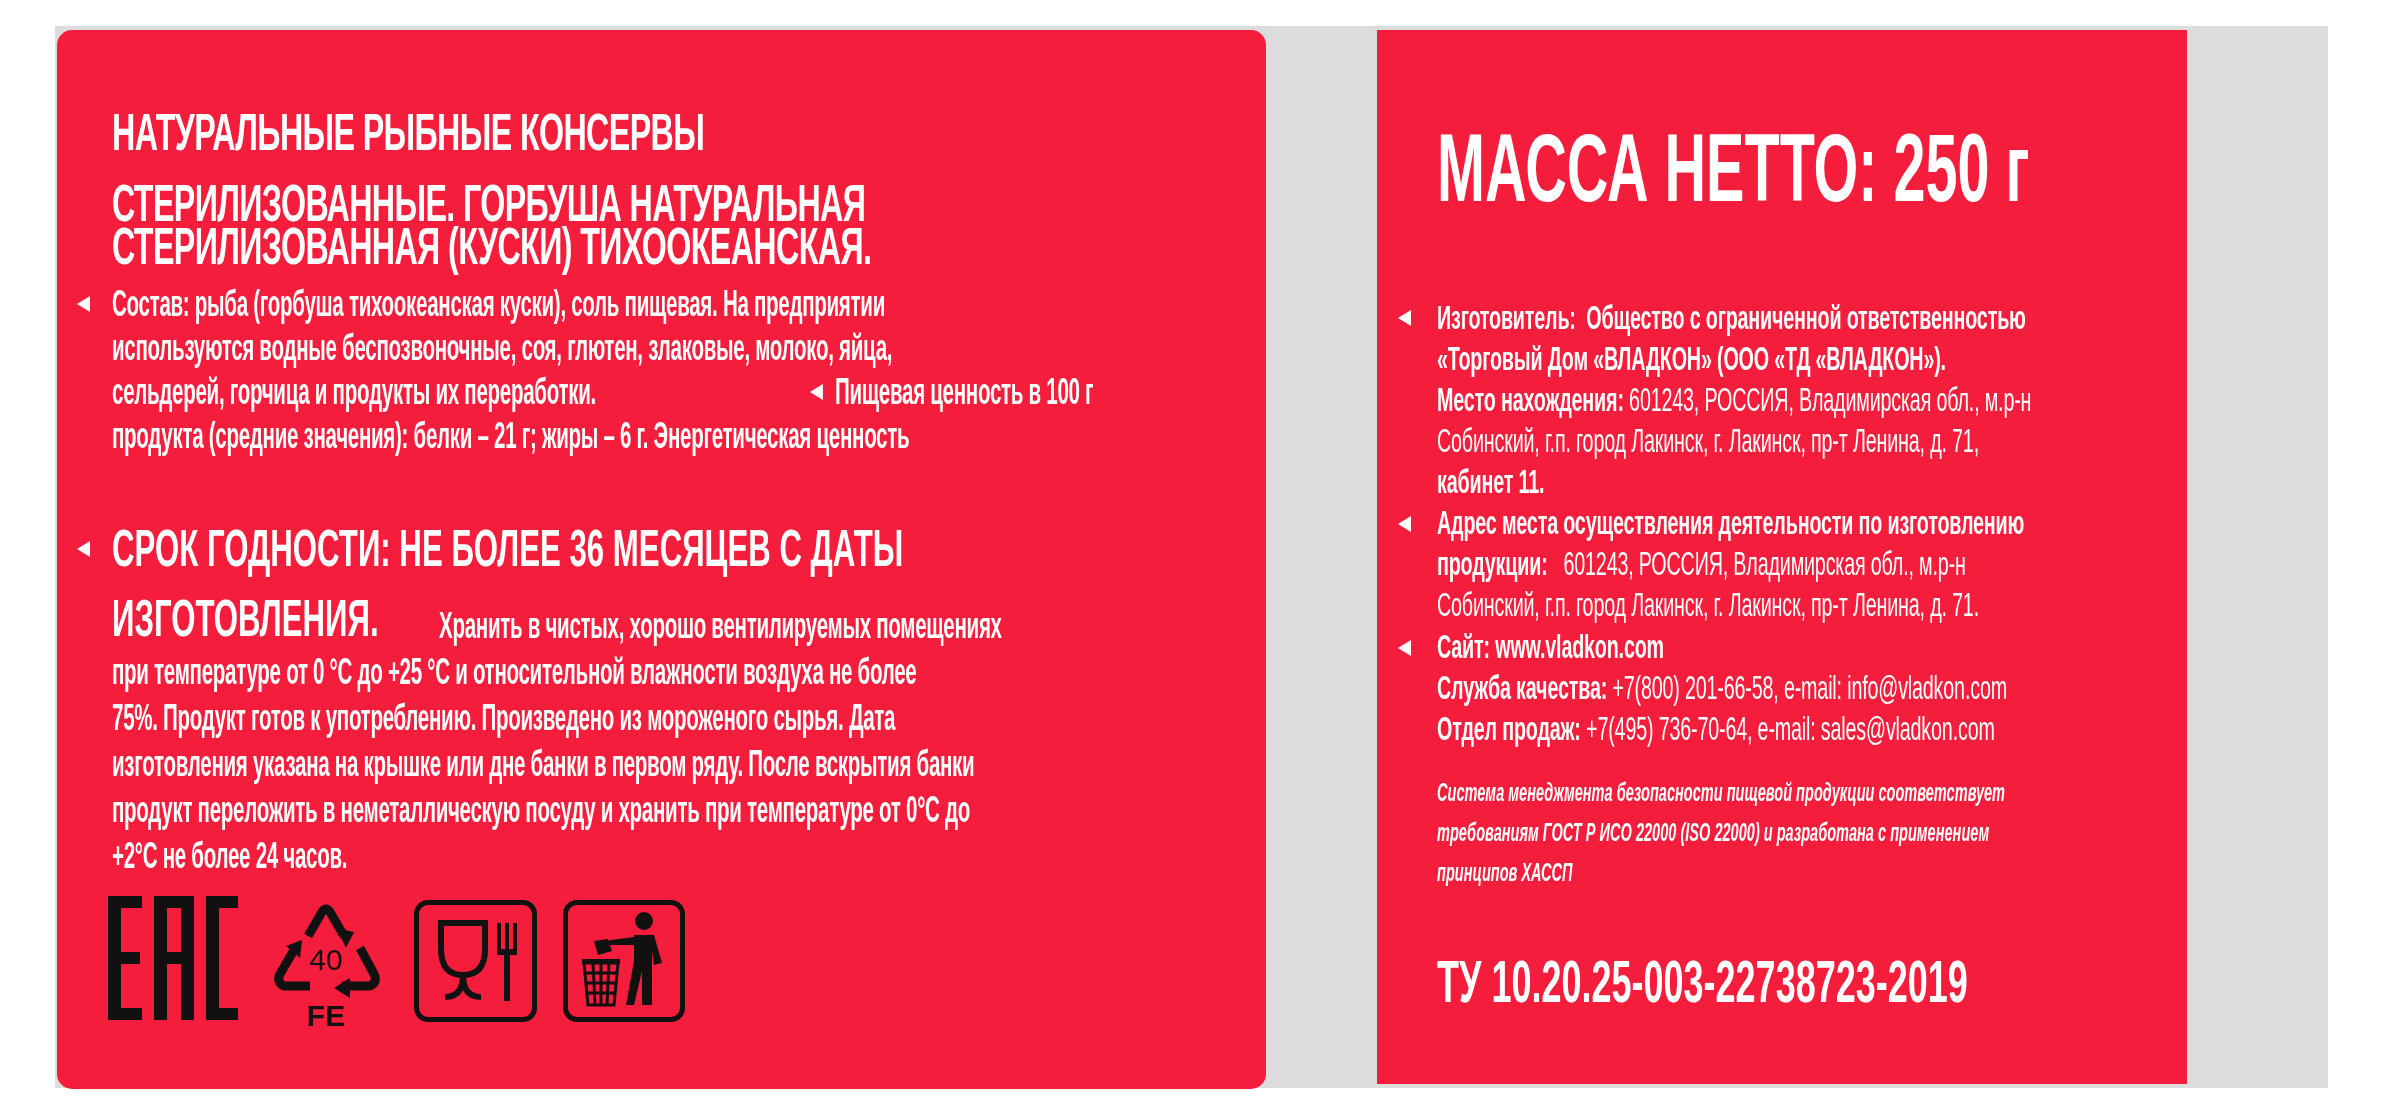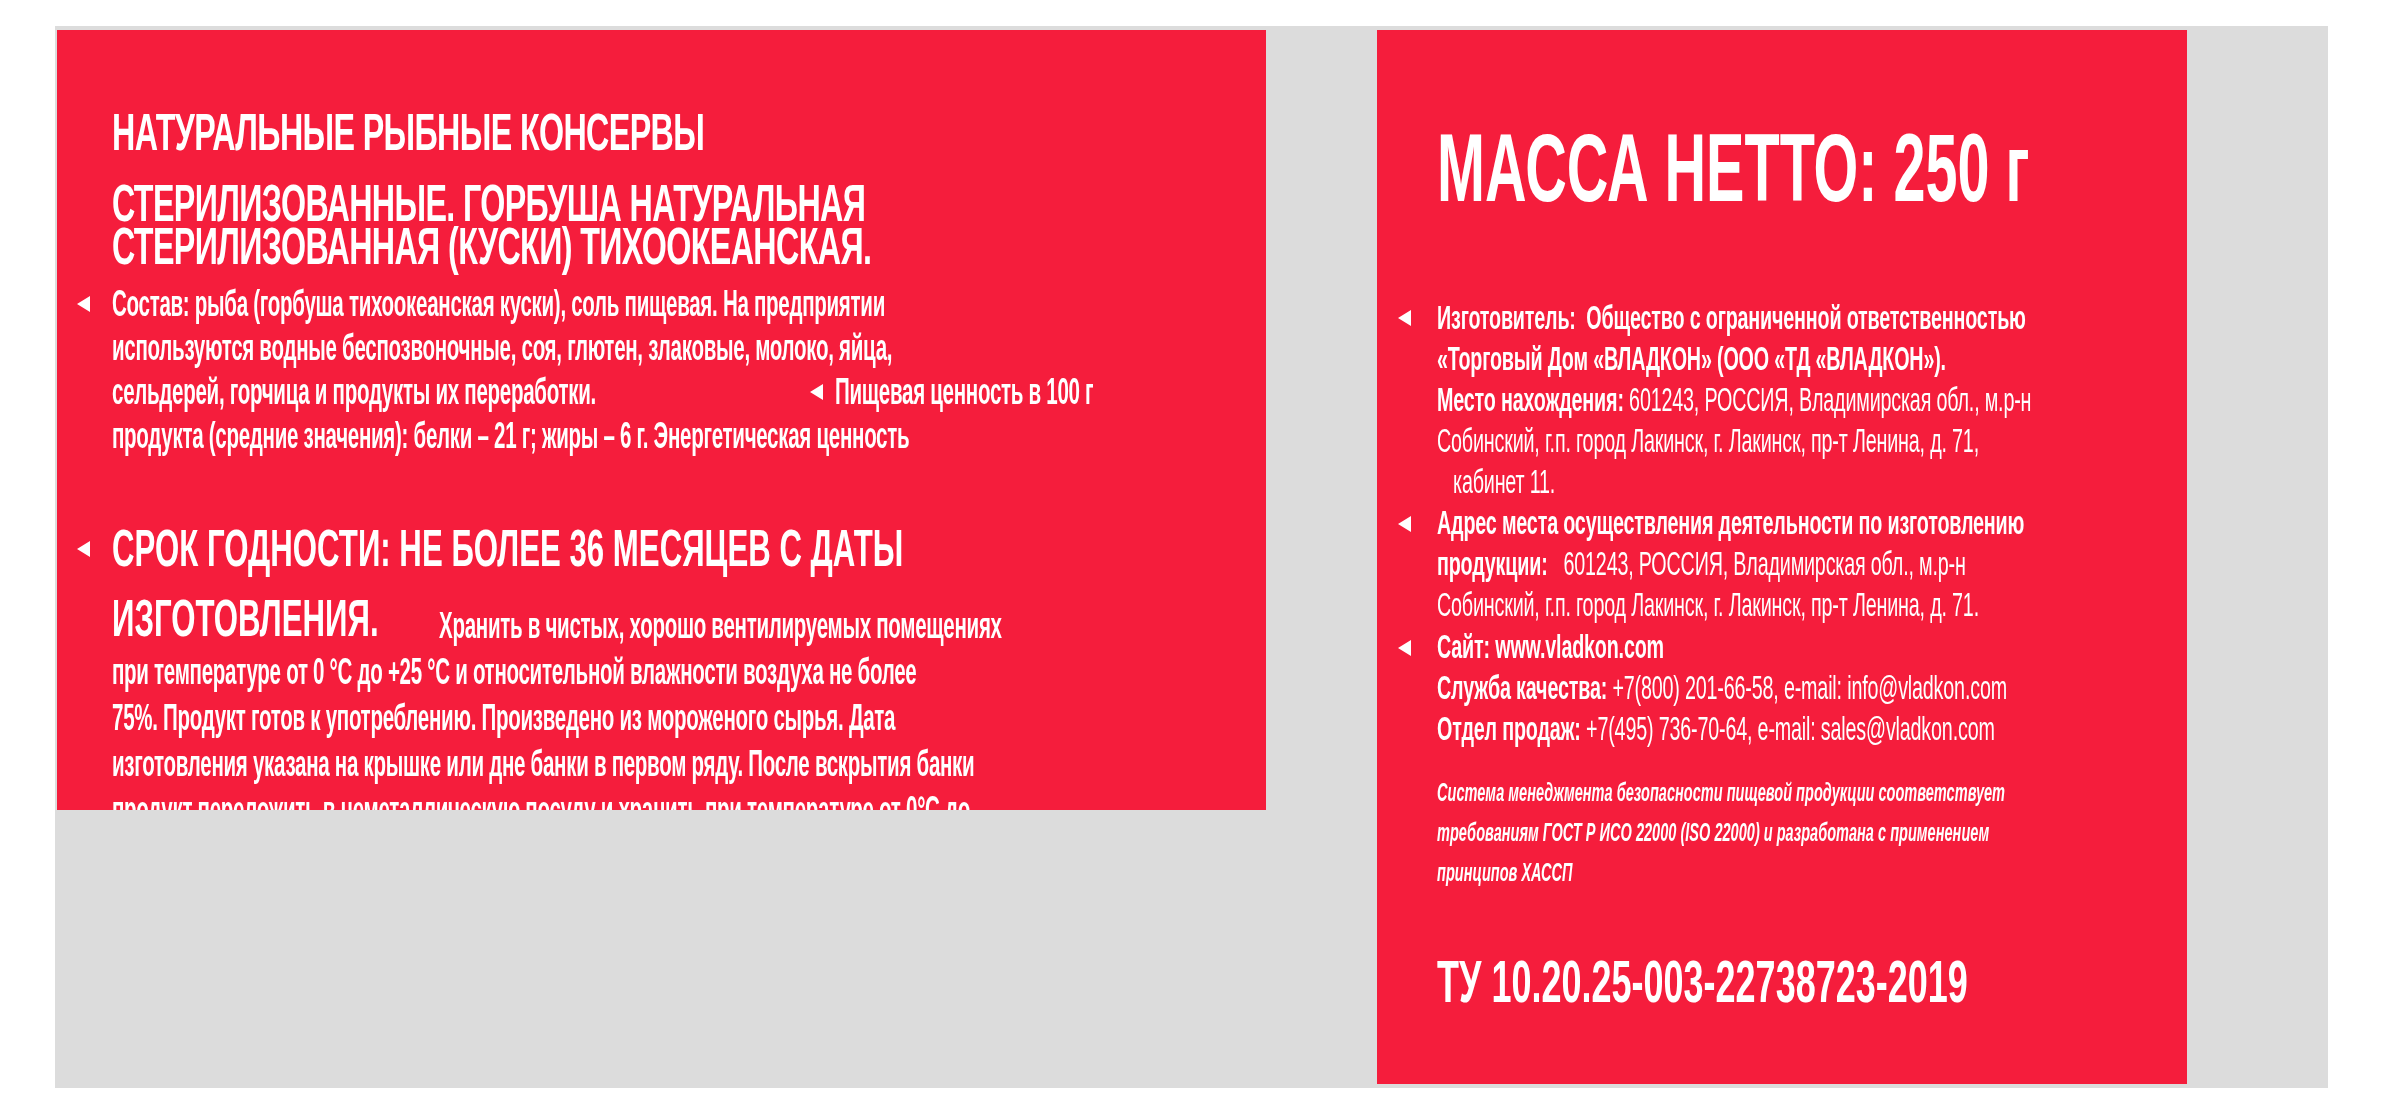--- a/index.html
+++ b/index.html
@@ -6,21 +6,21 @@
   html, body { width: 2385px; height: 1116px; background: #ffffff; overflow: hidden; }
   body { position: relative; font-family: "Liberation Sans", "DejaVu Sans", sans-serif; color: #ffffff; }
 
   .sheet {
     position: absolute; left: 55px; top: 26px; width: 2273px; height: 1062px;
     background: #dcdcdc;
   }
   .panel {
     position: absolute; background: #f51d3c; overflow: hidden;
   }
-  .panel-left { left: 57px; top: 30px; width: 1209px; height: 780px; }
+  .panel-left { left: 57px; top: 30px; width: 1209px; height: 1059px; border-radius: 15px; }
   .panel-right { left: 1377px; top: 30px; width: 810px; height: 1054px; }
   .line { position: absolute; white-space: nowrap; }
 
   
   .title-line {
     font-weight: bold; font-size: 52px; line-height: 57px; letter-spacing: -1px;
     transform: scaleX(0.62); transform-origin: 0 0;
   }
   .body-line {
     font-weight: bold; font-size: 36px; line-height: 44px; letter-spacing: -0.5px;
@@ -210,21 +210,21 @@
   </div>
   <div class="line" style="left:60px; top:349px;">
     <div class="r-line">
       <span class="r-bold">Место нахождения:</span>
       <span>601243, РОССИЯ, Владимирская обл., м.р-н</span>
     </div>
   </div>
   <div class="line" style="left:60px; top:390px;">
     <div class="r-line">Собинский, г.п. город Лакинск, г. Лакинск, пр-т Ленина, д. 71,</div>
   </div>
-  <div class="line" style="left:76px; top:431px;">
+  <div class="line" style="left:60px; top:431px;font-weight:bold;">
     <div class="r-line">кабинет 11.</div>
   </div>
 
   <span class="bullet" style="left:21px; top:486px;"></span>
   <div class="line" style="left:60px; top:472px;">
     <div class="r-line r-bold">Адрес места осуществления деятельности по изготовлению</div>
   </div>
   <div class="line" style="left:60px; top:513px;">
     <div class="r-line">
       <span class="r-bold">продукции:</span>&nbsp;&nbsp;&nbsp;<span>601243,  РОССИЯ,  Владимирская  обл.,  м.р-н</span>

